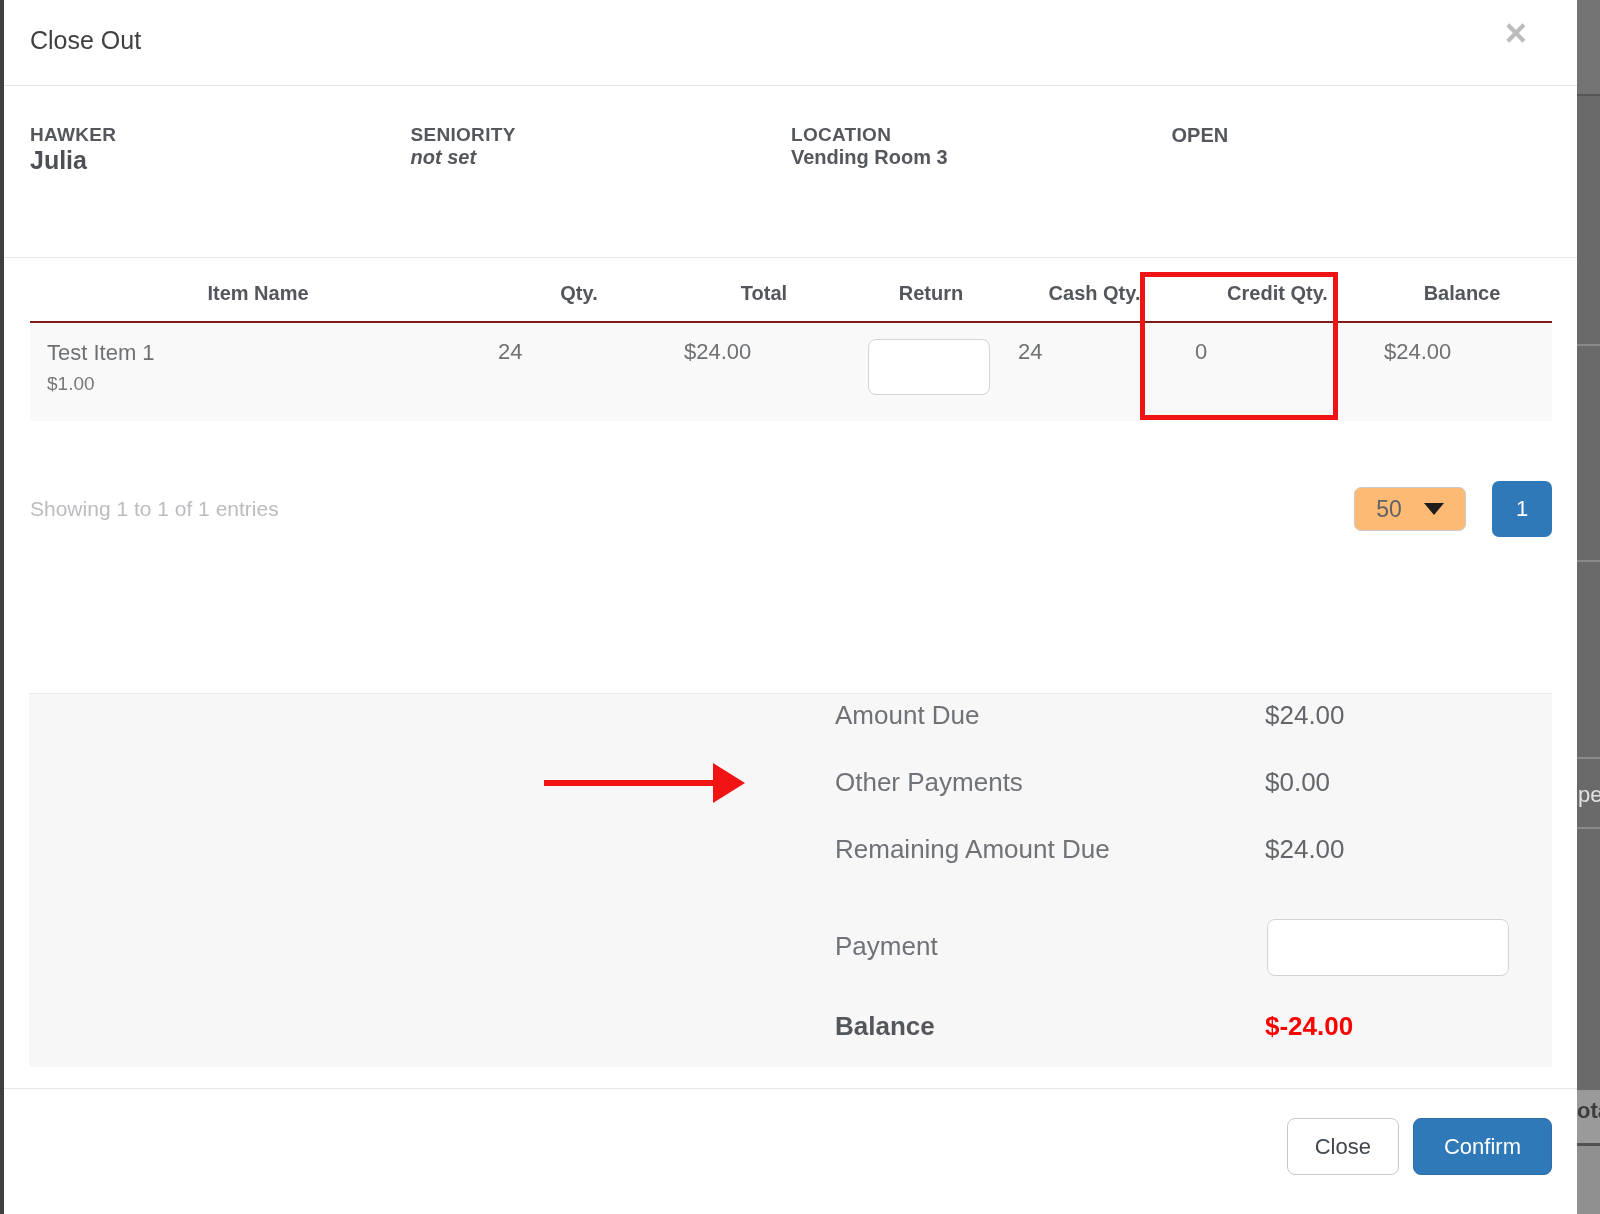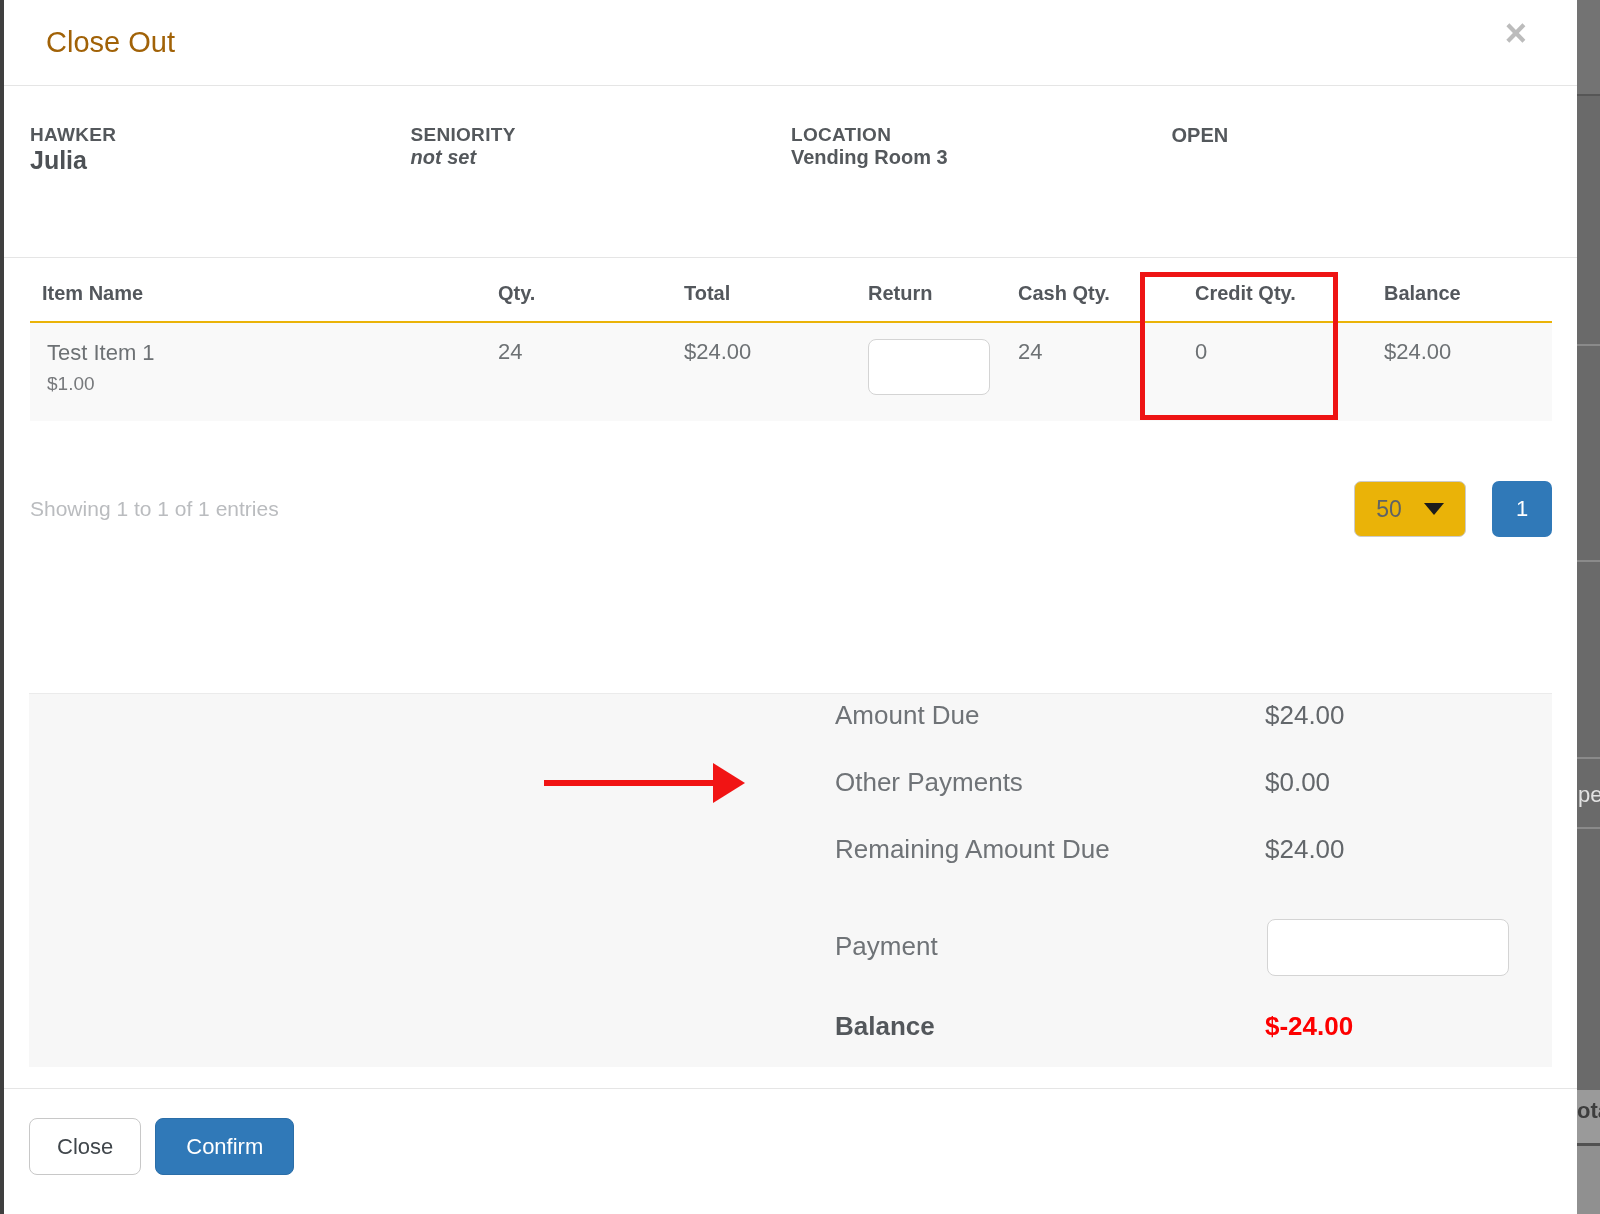--- a/index.html
+++ b/index.html
@@ -15,78 +15,78 @@
   .bd-frag-pe  { position:absolute; left:1px; top:782px; color:#e2e2e2; font-size:22px; white-space:nowrap; }
   .bd-patch    { position:absolute; left:0; top:1090px; width:23px; height:53px; background:#9a9a9a; }
   .bd-frag-ota { position:absolute; left:0px; top:1098px; color:#3d3d3d; font-size:22px; font-weight:bold; white-space:nowrap; }
   .bd-line-dark{ position:absolute; left:0; top:1143px; width:23px; height:3px; background:#515151; }
   .bd-bottom   { position:absolute; left:0; top:1146px; width:23px; height:68px; background:#909090; }
 
   
   .modal { position:absolute; left:4px; top:0; width:1573px; height:1214px; background:#fff; }
 
   .modal-header { height:86px; padding:26px 30px 0 26px; border-bottom:1px solid #e5e5e5; position:relative; }
-  .modal-title  { font-size:29px; color:#a16207; font-weight:400;margin-left:16px; }
+  .modal-title  { font-size:25px; color:#404040; font-weight:400; }
   .modal-close  { position:absolute; top:14px; right:50px; font-size:38px; font-weight:bold;
                   color:#bcbcbc; line-height:38px; cursor:pointer; background:none; border:none;
                   font-family:"Liberation Sans", sans-serif; }
 
   .info-section { display:grid; grid-template-columns:repeat(4,1fr); padding:38px 25px 0 26px;
                   height:172px; border-bottom:1px solid #e5e5e5; }
   .info-label { font-size:19px; font-weight:bold; color:#54585c; letter-spacing:0.3px; }
   .info-value { font-size:20px; font-weight:bold; color:#54585c; }
   .info-value.big    { font-size:25px; color:#4d5155; }
   .info-value.italic { font-style:italic; }
 
   .items-table { width:1522px; margin:0 25px 0 26px; border-collapse:collapse; table-layout:fixed; }
   .items-table col.c1{width:456px}.items-table col.c2{width:186px}.items-table col.c3{width:184px}
   .items-table col.c4{width:150px}.items-table col.c5{width:177px}.items-table col.c6{width:189px}
   .items-table col.c7{width:180px}
-  .items-table th { text-align:left; font-size:20px; font-weight:bold; color:#53575c;
-                    padding:24px 12px 16px 12px; border-bottom:2px solid #eab308; }
+  .items-table th { text-align:center; font-size:20px; font-weight:bold; color:#53575c;
+                    padding:24px 12px 16px 12px; border-bottom:2px solid #7f1d1d; }
   .items-table td { background:#f9f9f9; vertical-align:top; padding:16px 12px 24px 12px;
                     font-size:22px; color:#6d7174; }
   .item-name  { font-size:22px; color:#6d7174; line-height:28px; padding-left:5px; }
   .item-price { font-size:19px; color:#77797c; line-height:26px; margin-top:4px; padding-left:5px; }
   .cell-num { padding-top:4px; }
   .return-input { width:122px; height:56px; border:1px solid #d4d4d4; border-radius:8px;
                   background:#fff; font-size:22px; color:#555; padding:0 10px; outline:none; }
 
   .highlight-box { position:absolute; left:1136px; top:272px; width:198px; height:148px;
                    border:5px solid #ee1414; z-index:5; pointer-events:none; }
 
   .pagination-row { margin:60px 25px 0 26px; display:flex; align-items:center;
                     justify-content:space-between; height:56px; }
   .table-info { font-size:21px; color:#babcbf; }
   .pag-controls { display:flex; align-items:center; gap:26px; }
-  .page-size-select { width:112px; height:56px; border:1px solid #cbcbcb; border-radius:7px;
+  .page-size-select { width:112px; height:44px; border:1px solid #cbcbcb; border-radius:7px;
                       display:flex; align-items:center; justify-content:center; gap:22px;
-                      background:#eab308; cursor:pointer; }
+                      background:#fdba74; cursor:pointer; }
   .page-size-value { font-size:23px; color:#5f6366; }
   .caret-down { width:0; height:0; border-left:10px solid transparent; border-right:10px solid transparent;
                 border-top:12px solid #1c1c1c; }
   .page-btn { width:60px; height:56px; border:none; border-radius:7px; background:#3079b8;
               color:#fff; font-size:22px; cursor:pointer; font-family:"Liberation Sans", sans-serif; }
 
   .summary-panel { position:relative; margin:156px 25px 0 25px; width:1523px; height:374px;
                    background:#f7f7f7; border-top:1px solid #ebebeb; }
   .sum-label { position:absolute; left:806px; font-size:26px; color:#6f7377; white-space:nowrap; }
   .sum-value { position:absolute; left:1236px; font-size:26px; color:#63676b; white-space:nowrap; }
   .sum-label.bold { font-weight:bold; color:#53575b; }
   .sum-value.neg  { font-weight:bold; color:#fd0000; }
   .payment-input { position:absolute; left:1238px; top:225px; width:242px; height:57px;
                    border:1px solid #d4d4d4; border-radius:8px; background:#fff; font-size:22px;
                    color:#555; padding:0 12px; outline:none; }
   .arrow-line { position:absolute; left:515px; top:86px; width:170px; height:6px; background:#f11414; }
   .arrow-head { position:absolute; left:684px; top:69px; width:0; height:0;
                 border-top:20px solid transparent; border-bottom:20px solid transparent;
                 border-left:32px solid #f11414; }
 
-  .modal-footer { margin-top:21px; border-top:1px solid #e5e5e5; padding:29px 9px 0 25px;
-                  display:flex; gap:14px; }
+  .modal-footer { margin-top:21px; border-top:1px solid #e5e5e5; padding:29px 25px 0 25px;
+                  display:flex; justify-content:flex-end; gap:14px; }
   .btn { height:57px; border-radius:8px; font-size:22px; cursor:pointer;
          font-family:"Liberation Sans", sans-serif; }
   .btn-close   { background:#fff; border:1px solid #c8c8c8; color:#40464b; padding:0 27px; }
   .btn-confirm { background:#3079b8; border:1px solid #2b6ea8; color:#fff; padding:0 30px; }
 </style>
 </head>
 <body>
 
 <div class="stage">
 

